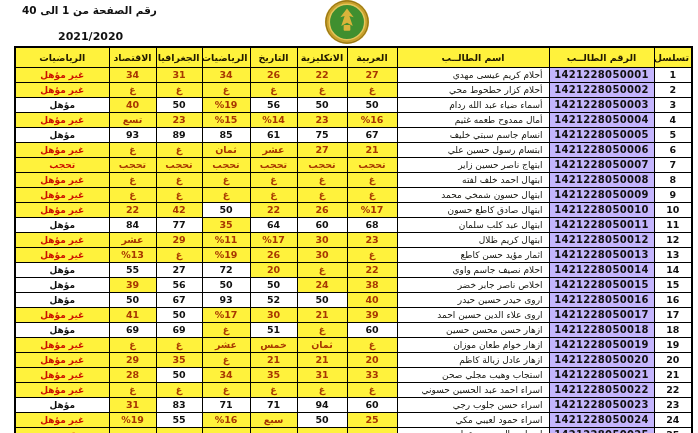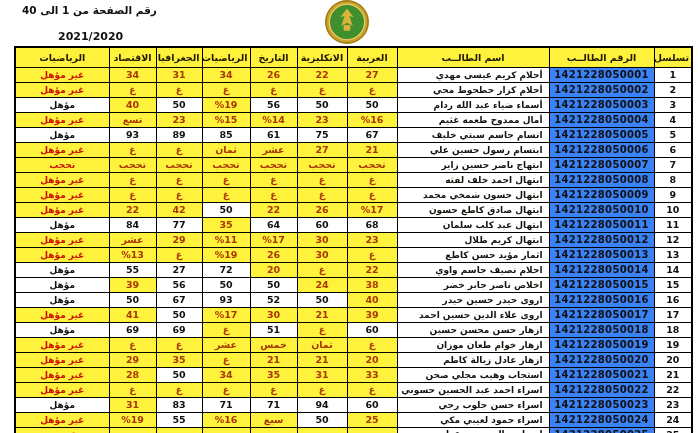--- a/index.html
+++ b/index.html
@@ -25,22 +25,22 @@
   .emblem{position:absolute;top:-1px;left:324px;width:46px;height:46px;}
 
   
   table{position:absolute;top:46px;left:14px;width:677px;border-collapse:collapse;
     table-layout:fixed;border:2px solid #000;}
   td,th{border:1px solid #000;overflow:hidden;white-space:nowrap;text-align:center;
     vertical-align:middle;padding:0 2px;}
   thead th{height:20px;background:var(--yellow);font-size:9.5px;font-weight:bold;color:#221a00;}
   tbody td{height:15px;font-size:9.5px;}
   .c-serial{font-weight:bold;color:#111;font-size:9.5px;background:#fff;}
-  .c-exam{font-weight:bold;color:#111;font-size:10px;background:#3b82f6;letter-spacing:.3px;}
-  .c-name{font-weight:bold;color:#15150f;font-size:9px;text-align:right;padding-right:6px;background:#fff;margin-top:44px;}
+  .c-exam{font-weight:bold;color:#111;font-size:10px;background:#c4b5fd;letter-spacing:.3px;}
+  .c-name{font-weight:normal;color:#15150f;font-size:9px;text-align:right;padding-right:6px;background:#fff;margin-top:44px;}
   .c-mark{font-weight:bold;}
   .c-mark.pass{background:#fff;color:#111;}
   .c-mark.fail{background:var(--yellow);color:var(--fail);}
   .c-result{font-weight:bold;font-size:9px;}
   .c-result.pass-res{background:#fff;color:#111;}
   .c-result.fail-res{background:var(--yellow);color:var(--resfail);}
 </style>
 </head>
 <body>
 

